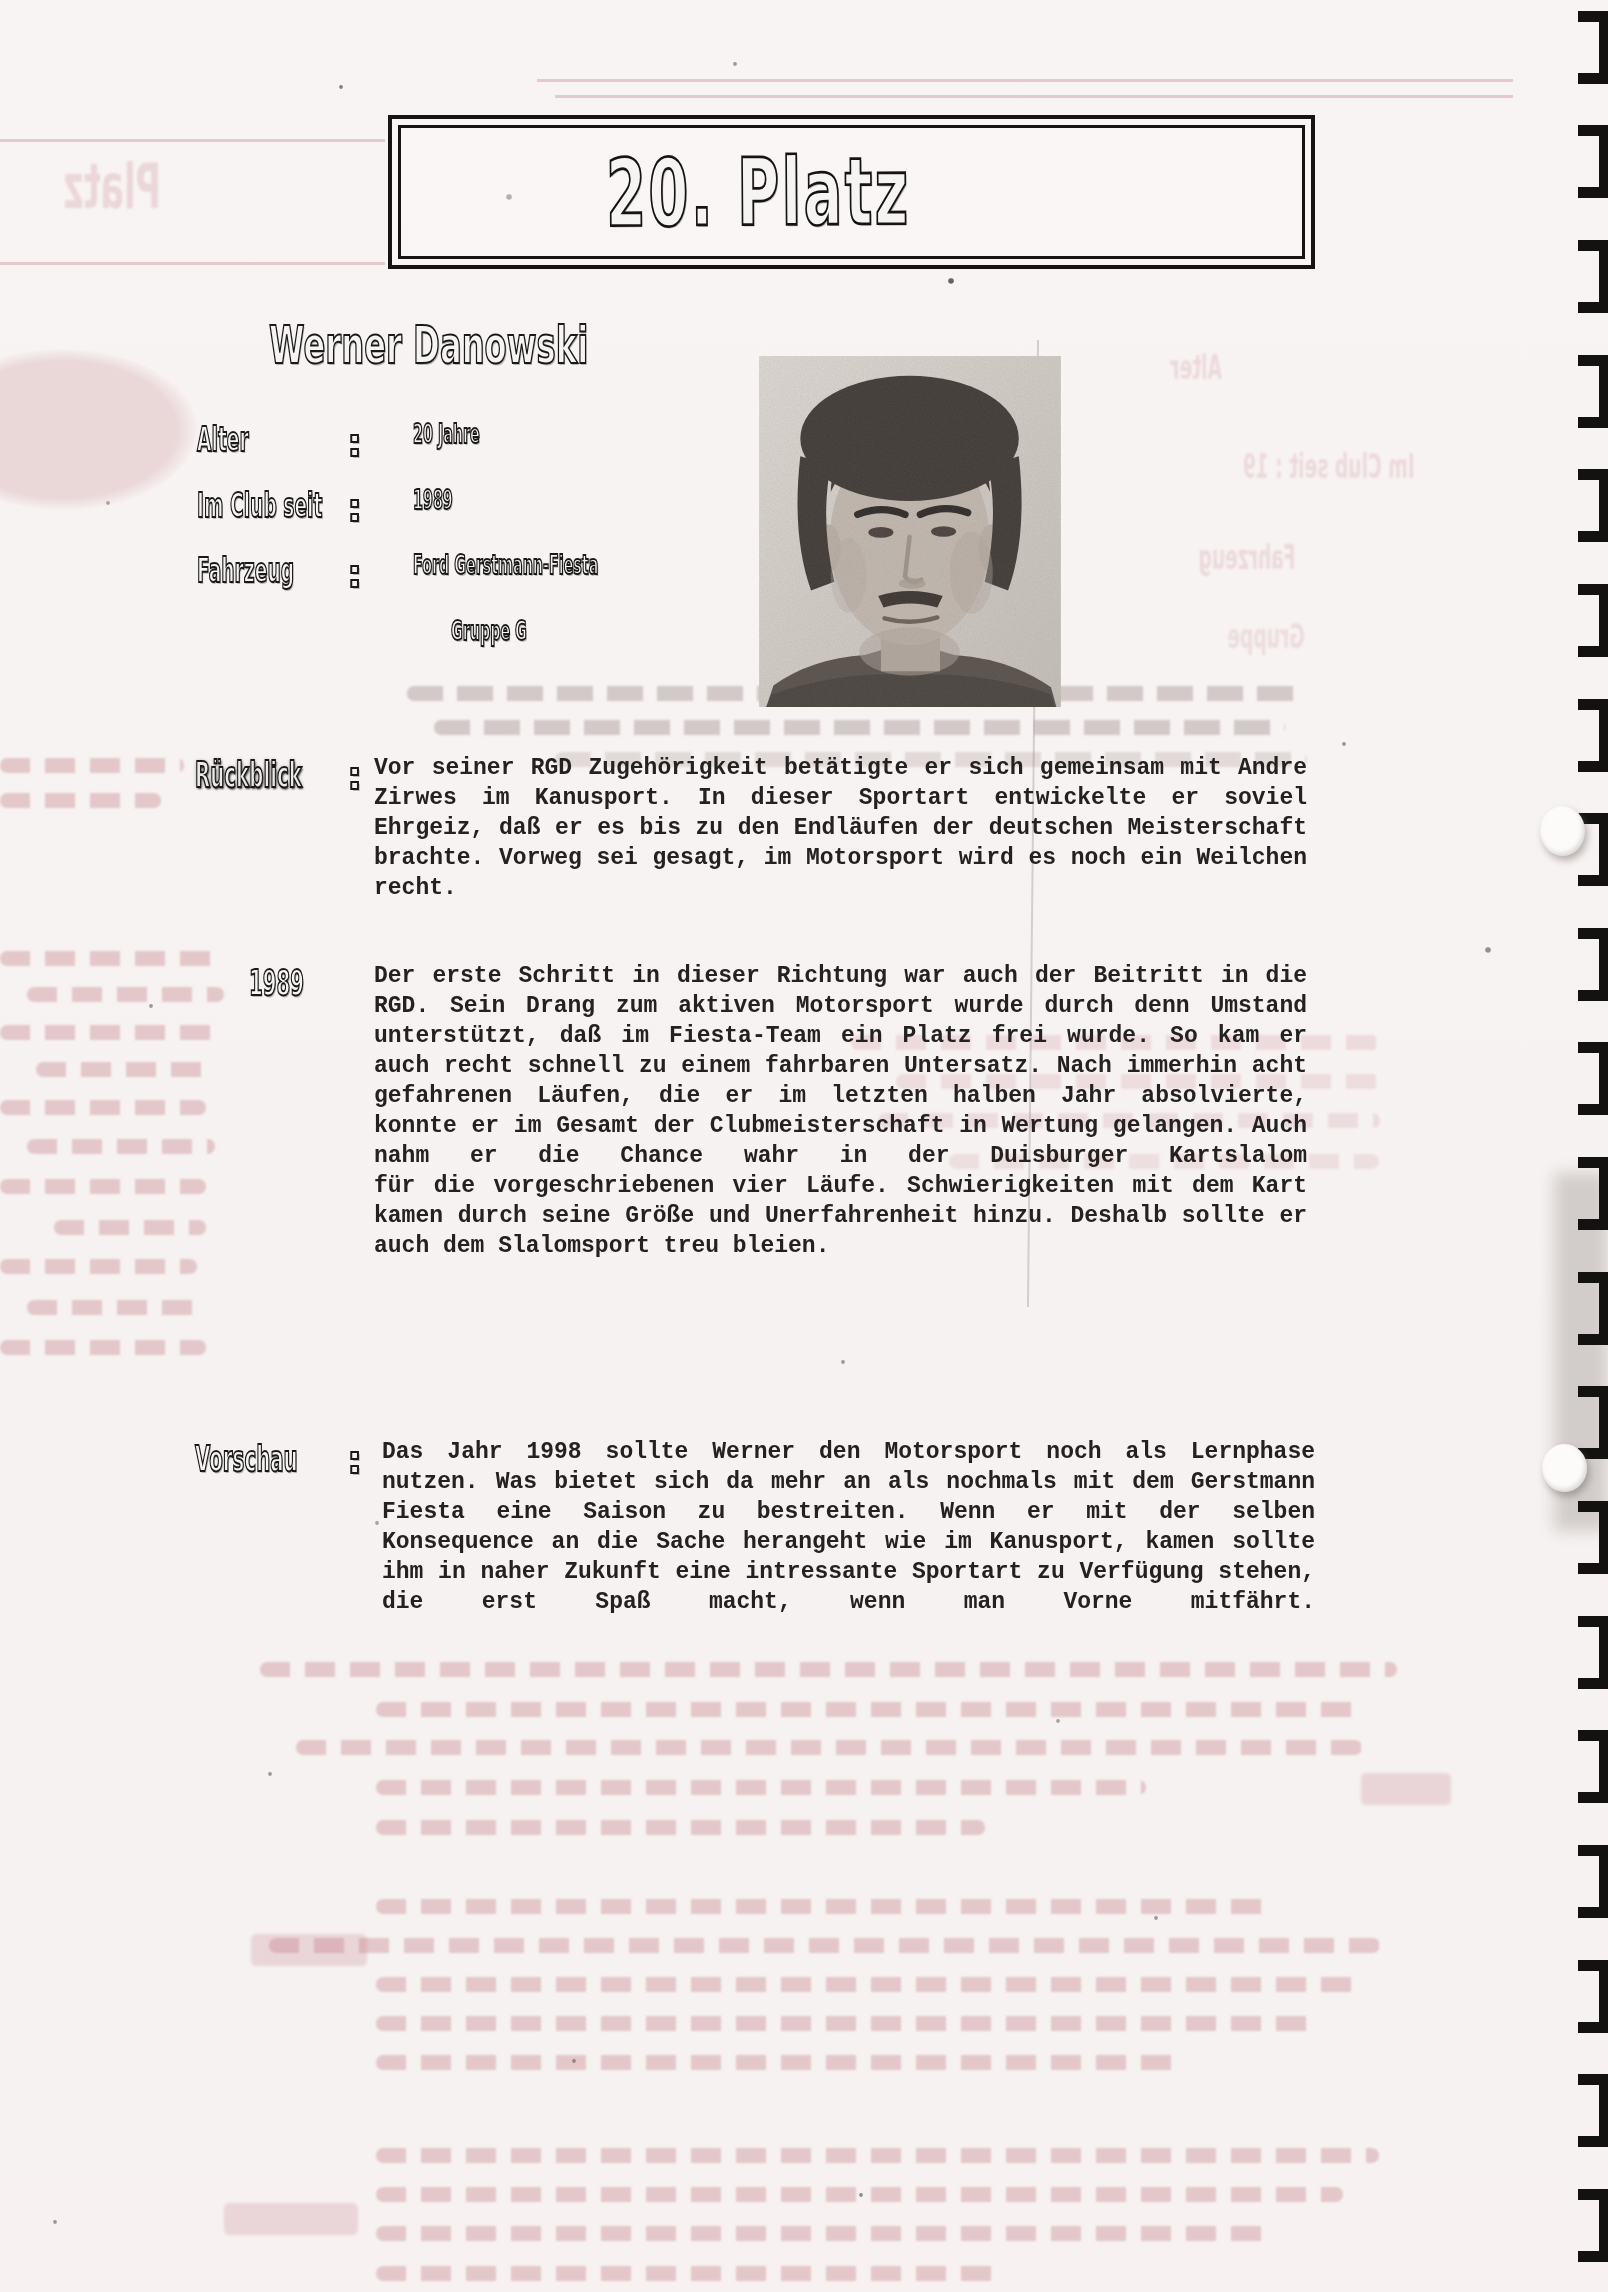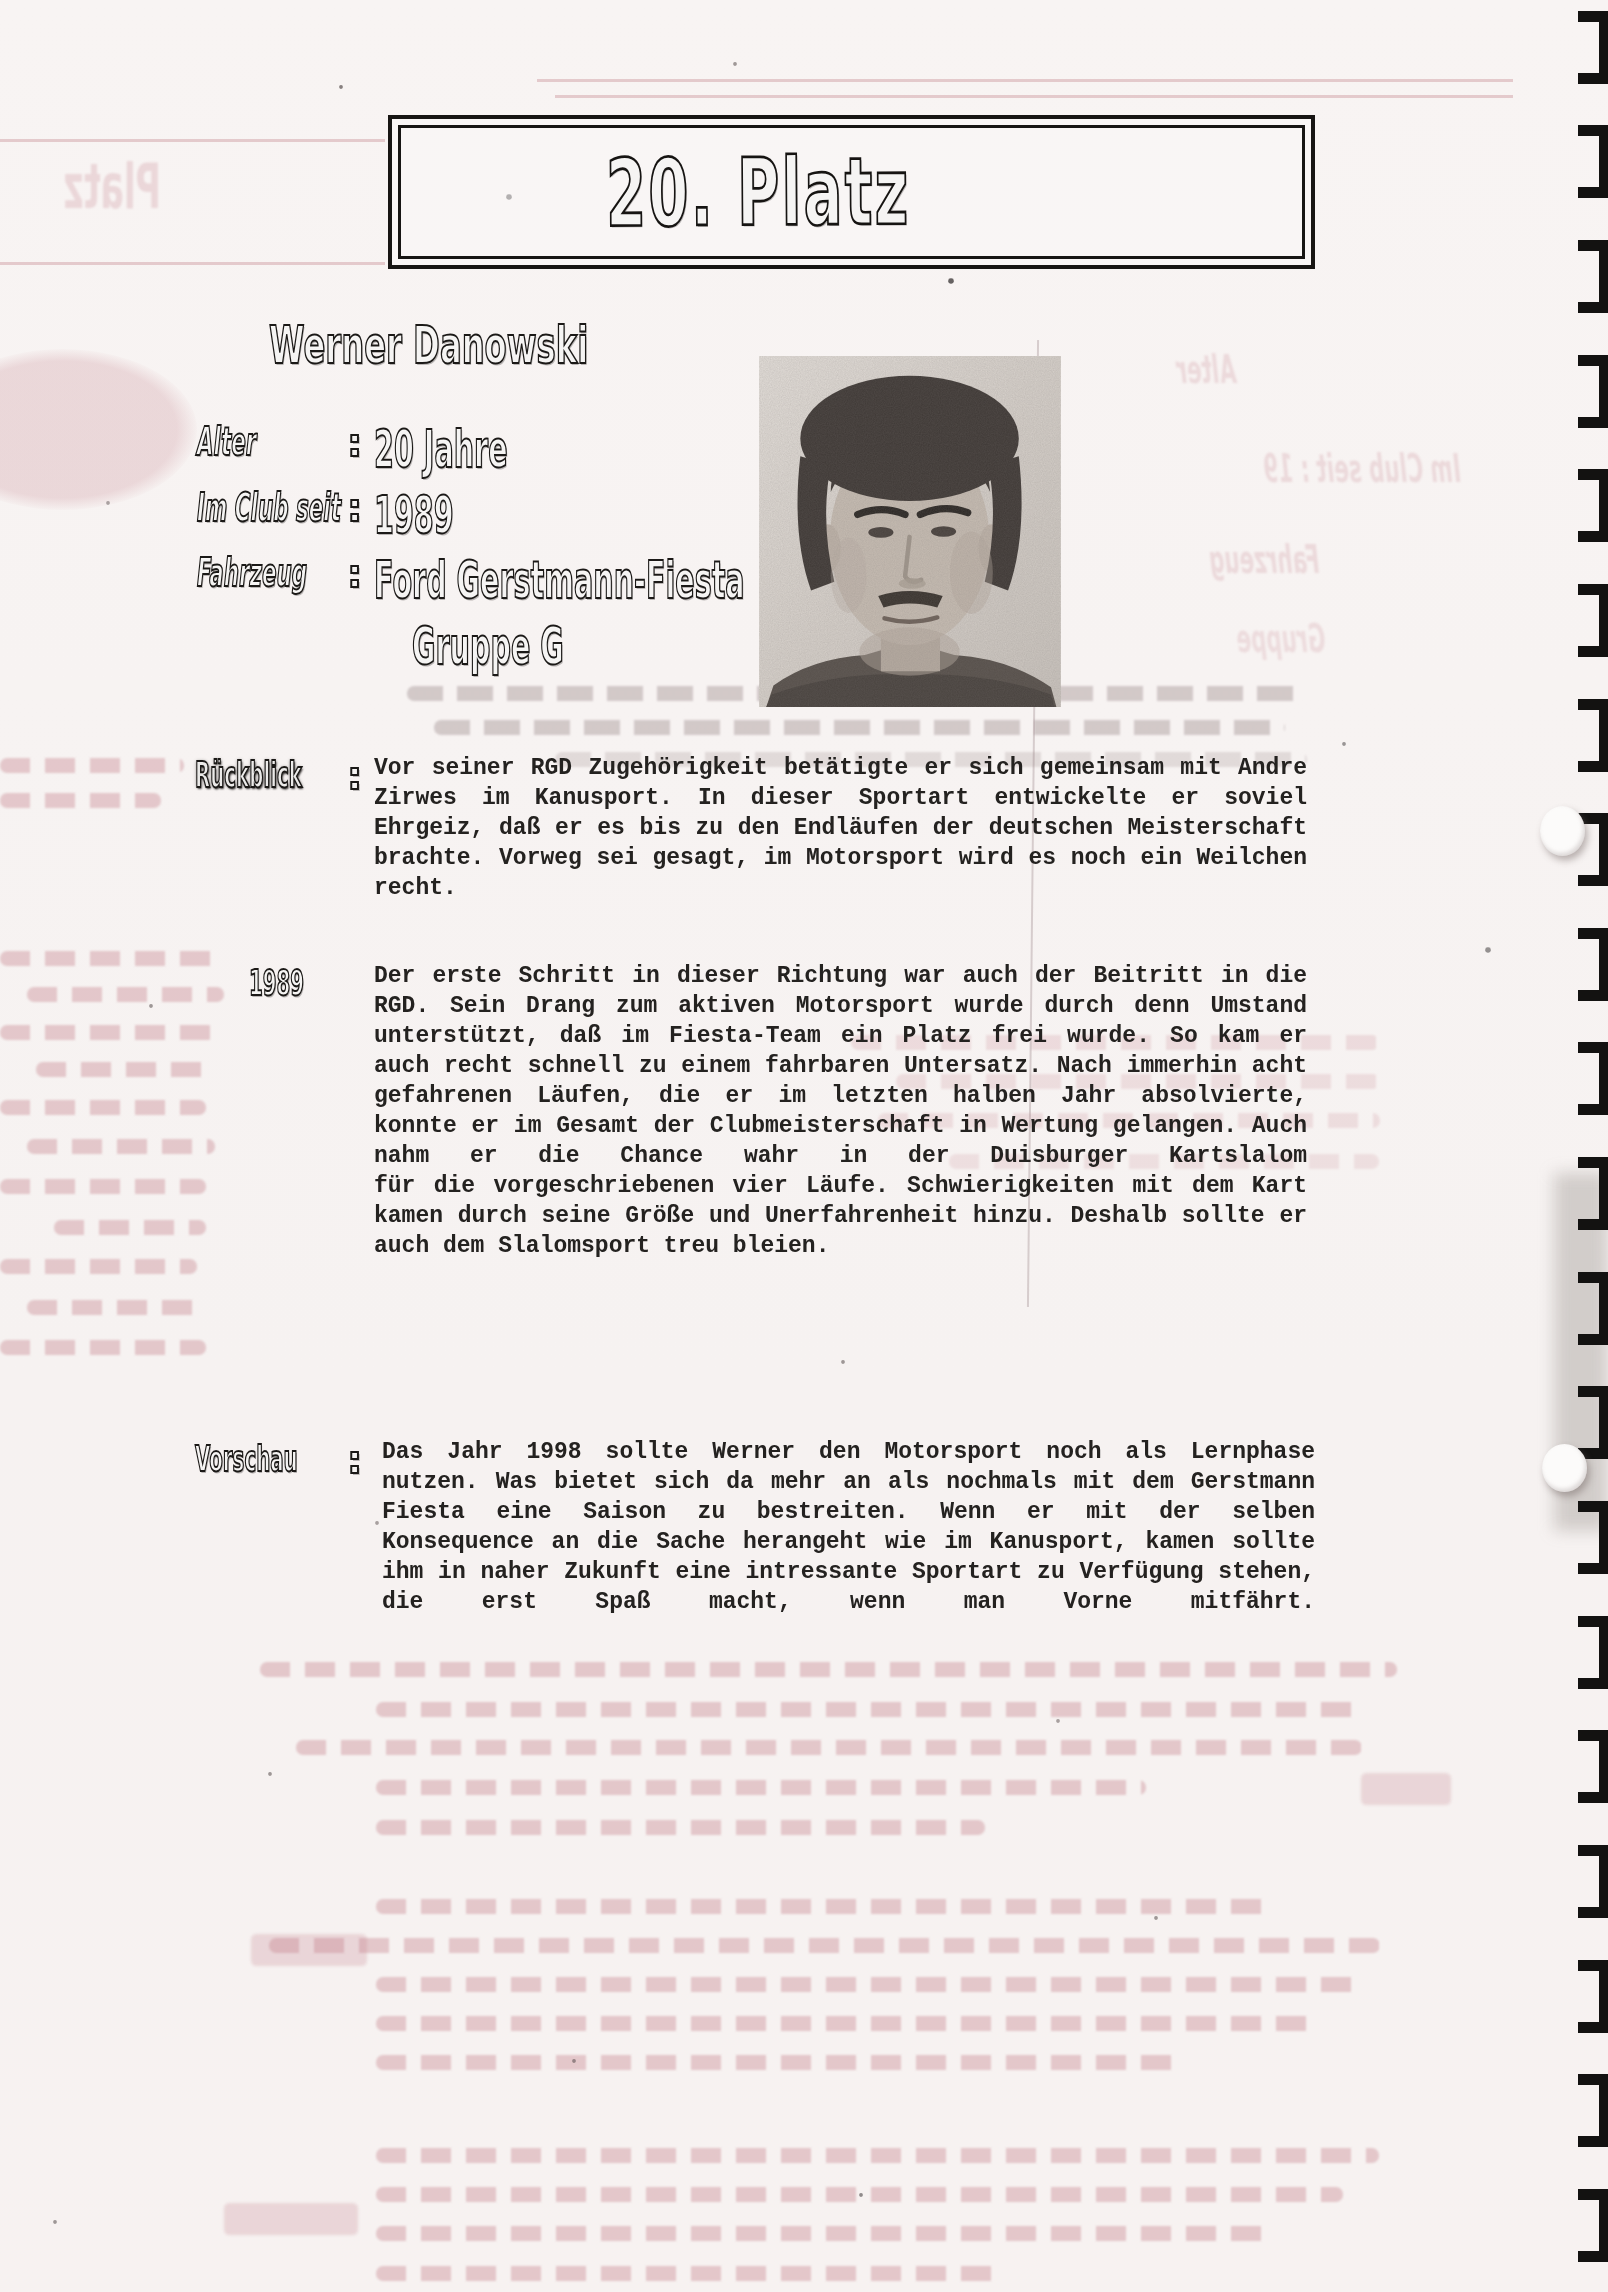--- a/index.html
+++ b/index.html
@@ -65,22 +65,22 @@
   .speckles{position:absolute;left:0;top:0;width:1.8px;height:1.8px;border-radius:50%;
     box-shadow:508px 196px 0 1.8px rgba(30,28,28,.8),950px 280px 0 1.8px rgba(40,36,36,.7),
     340px 86px 0 0.9px rgba(60,50,50,.6),150px 1005px 0 0.9px rgba(70,60,60,.5),
     1343px 743px 0 0.9px rgba(60,55,55,.5),269px 1773px 0 0.9px rgba(70,60,60,.5),
     860px 2194px 0 0.9px rgba(60,55,55,.55),1155px 1917px 0 0.9px rgba(70,60,60,.5),
     573px 2060px 0 0.9px rgba(70,62,62,.5),107px 502px 0 0.9px rgba(80,70,70,.45),
     1487px 949px 0 1.8px rgba(50,45,45,.5),842px 1361px 0 0.9px rgba(70,60,60,.5),
     376px 1522px 0 0.9px rgba(70,60,60,.45),1057px 1720px 0 0.9px rgba(70,60,60,.45),
     734px 63px 0 0.9px rgba(70,60,60,.5),54px 2221px 0 0.9px rgba(70,60,60,.5);}
   
-  .detail-label{font-size:39px;font-style:italic;}
-  .detail-value{font-size:52px;}
+  .detail-label{font-size:34px;}
+  .detail-value{font-size:26px;margin-left:39px;}
   .section-label{font-size:36px;}
   .colon{font-size:38px;}
   .name-heading{font-size:52px;}
 </style>
 </head>
 <body>
 
 <div class="abs bleed name-heading" style="left:-16px;top:150px;font-size:63px;opacity:.55;">
   <span class="squish">Platz</span>
 </div>

